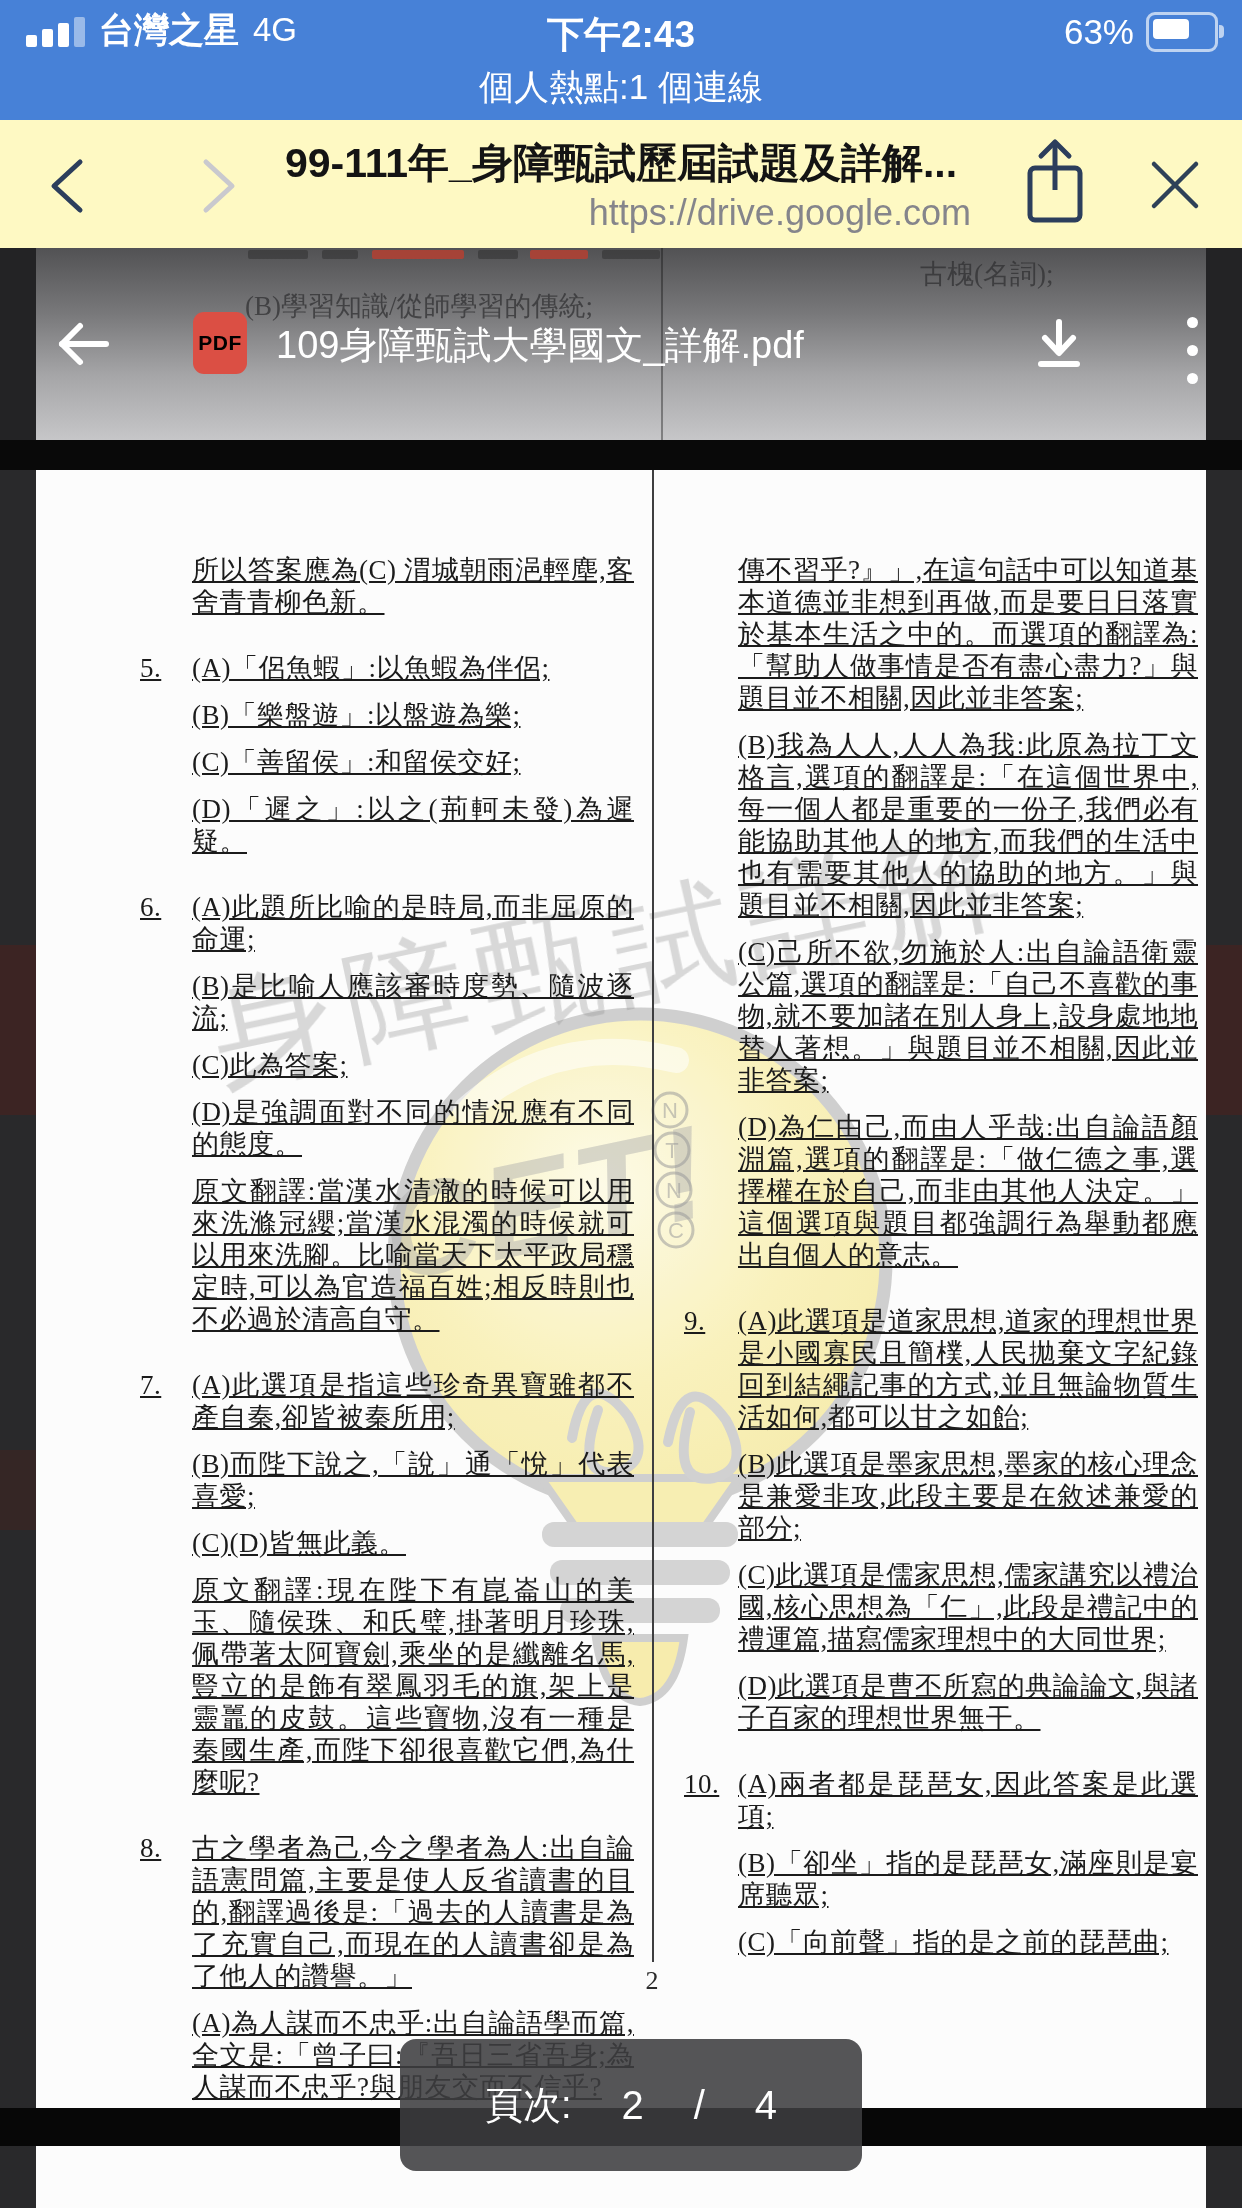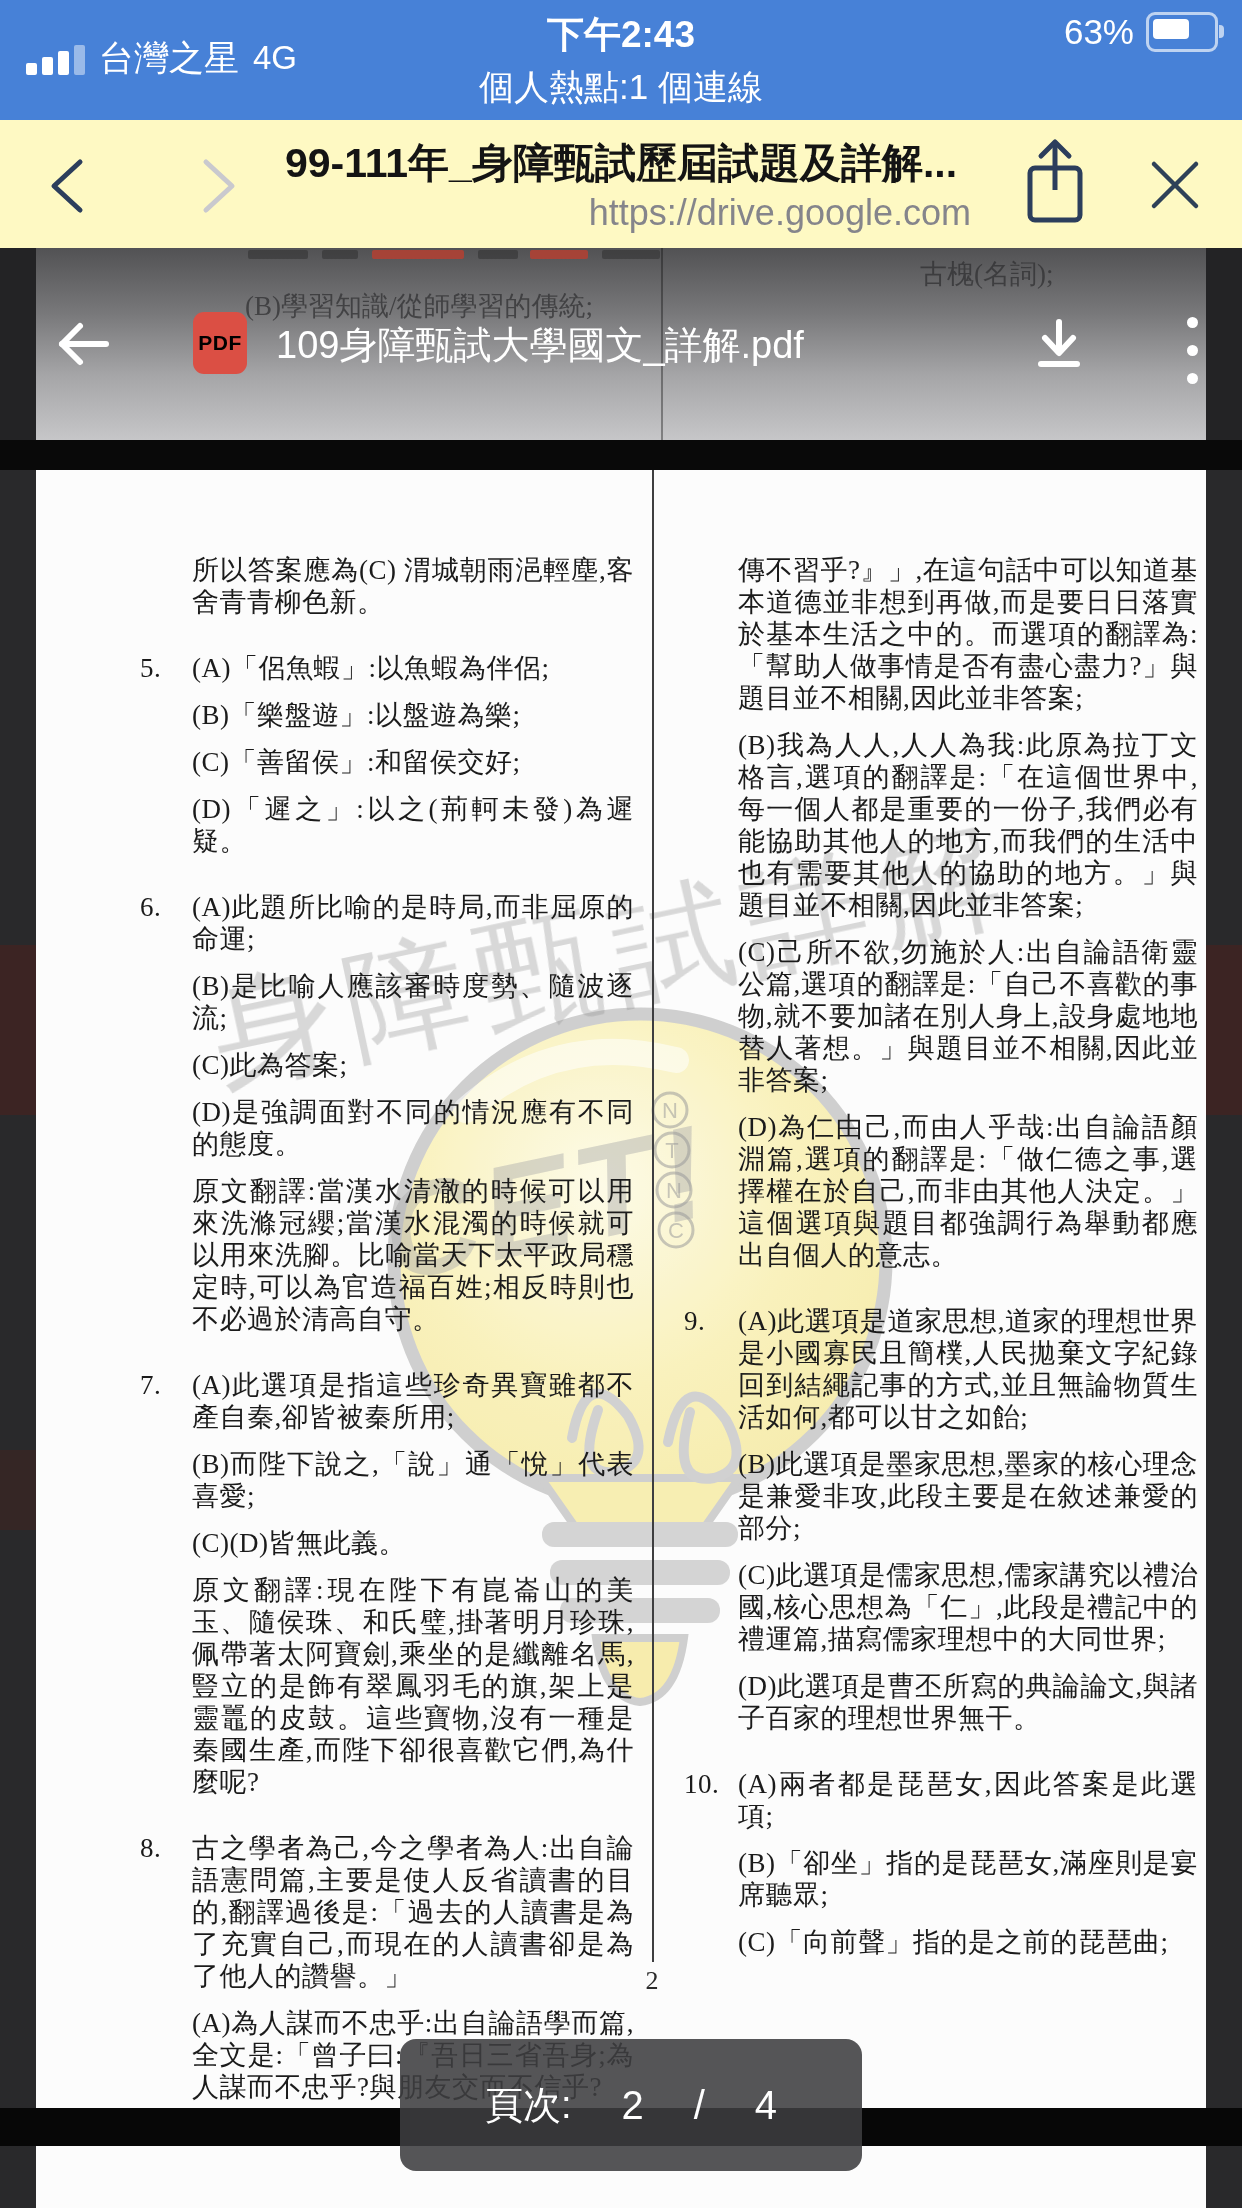--- a/index.html
+++ b/index.html
@@ -4,21 +4,21 @@
 <style>
   html,body{margin:0;padding:0;}
   body{
     width:1242px;height:2208px;position:relative;overflow:hidden;
     background:#29292B;font-family:"Liberation Sans",sans-serif;
     -webkit-font-smoothing:antialiased;
   }
   
   #status-bar{position:absolute;left:0;top:0;width:1242px;height:120px;background:#4781D7;color:#fff;}
   .sb-left{position:absolute;left:26px;top:10px;display:flex;align-items:flex-end;gap:14px;}
-  .sb-carrier{font-size:35px;font-weight:400;line-height:40px;margin-top:28px;}
+  .sb-carrier{font-size:35px;font-weight:700;line-height:40px;}
   .sb-net{font-size:33px;line-height:40px;}
   .sb-time{position:absolute;left:0;right:0;top:10px;text-align:center;font-size:37px;font-weight:700;}
   .sb-right{position:absolute;right:24px;top:12px;display:flex;align-items:center;gap:12px;}
   .sb-batt-pct{font-size:35px;text-align:center;}
   .batt{position:relative;width:66px;height:34px;border:3px solid rgba(255,255,255,.65);border-radius:9px;}
   .batt-fill{position:absolute;left:4px;top:4px;width:36px;height:20px;background:#fff;border-radius:4px;}
   .batt-cap{position:absolute;right:-9px;top:10px;width:5px;height:13px;background:rgba(255,255,255,.65);border-radius:0 4px 4px 0;}
   .sb-hotspot{position:absolute;left:0;right:0;top:64px;text-align:center;font-size:35px;}
   .sigbars{display:flex;align-items:flex-end;gap:5px;height:32px;padding-bottom:3px;}
   .sigbars i{display:block;width:11px;background:#fff;border-radius:2px;}
@@ -43,21 +43,21 @@
   #pdf-badge span{color:#000000;font-size:21px;font-weight:700;letter-spacing:.5px;}
   .kebab i{display:block;width:11px;height:11px;border-radius:50%;background:#fff;margin:17px auto 0;}
   
   #viewer-area{position:absolute;left:0;top:440px;width:1242px;height:1768px;background:#29292B;}
   #page-gap{position:absolute;left:0;top:0;width:1242px;height:30px;background:#090909;}
   .red-patch{position:absolute;width:36px;background:#3E2422;opacity:.9;}
   #pdf-page{position:absolute;left:36px;top:30px;width:1170px;height:1738px;background:#FCFCFC;overflow:hidden;}
   #col-divider{position:absolute;left:616px;top:0;width:2px;height:1492px;background:#3E3E40;z-index:2;}
   #printed-page-num{position:absolute;left:566px;top:1496px;width:100px;text-align:center;z-index:2;
     font-family:"Liberation Serif",serif;font-size:26px;color:#2B2B2B;}
-  .pdf-col{position:absolute;top:84px;z-index:2;}
+  .pdf-col{position:absolute;top:84px;z-index:2;text-decoration:underline;}
   #left-col{left:104px;width:494px;}
   #right-col{left:648px;width:514px;}
   .pdf-text{font-family:"Liberation Serif",serif;font-size:27px;line-height:32px;color:#1B1B1B;
     letter-spacing:.5px;word-break:break-all;text-align:justify;}
   .block{display:flex;margin-bottom:34px;}
   .block .num{flex:none;width:52px;}
   #right-col .block .num{width:54px;}
   .block .body{flex:1;}
   .block .body p{margin:0 0 15px 0;}
   .block .body p:last-child{margin-bottom:0;}

